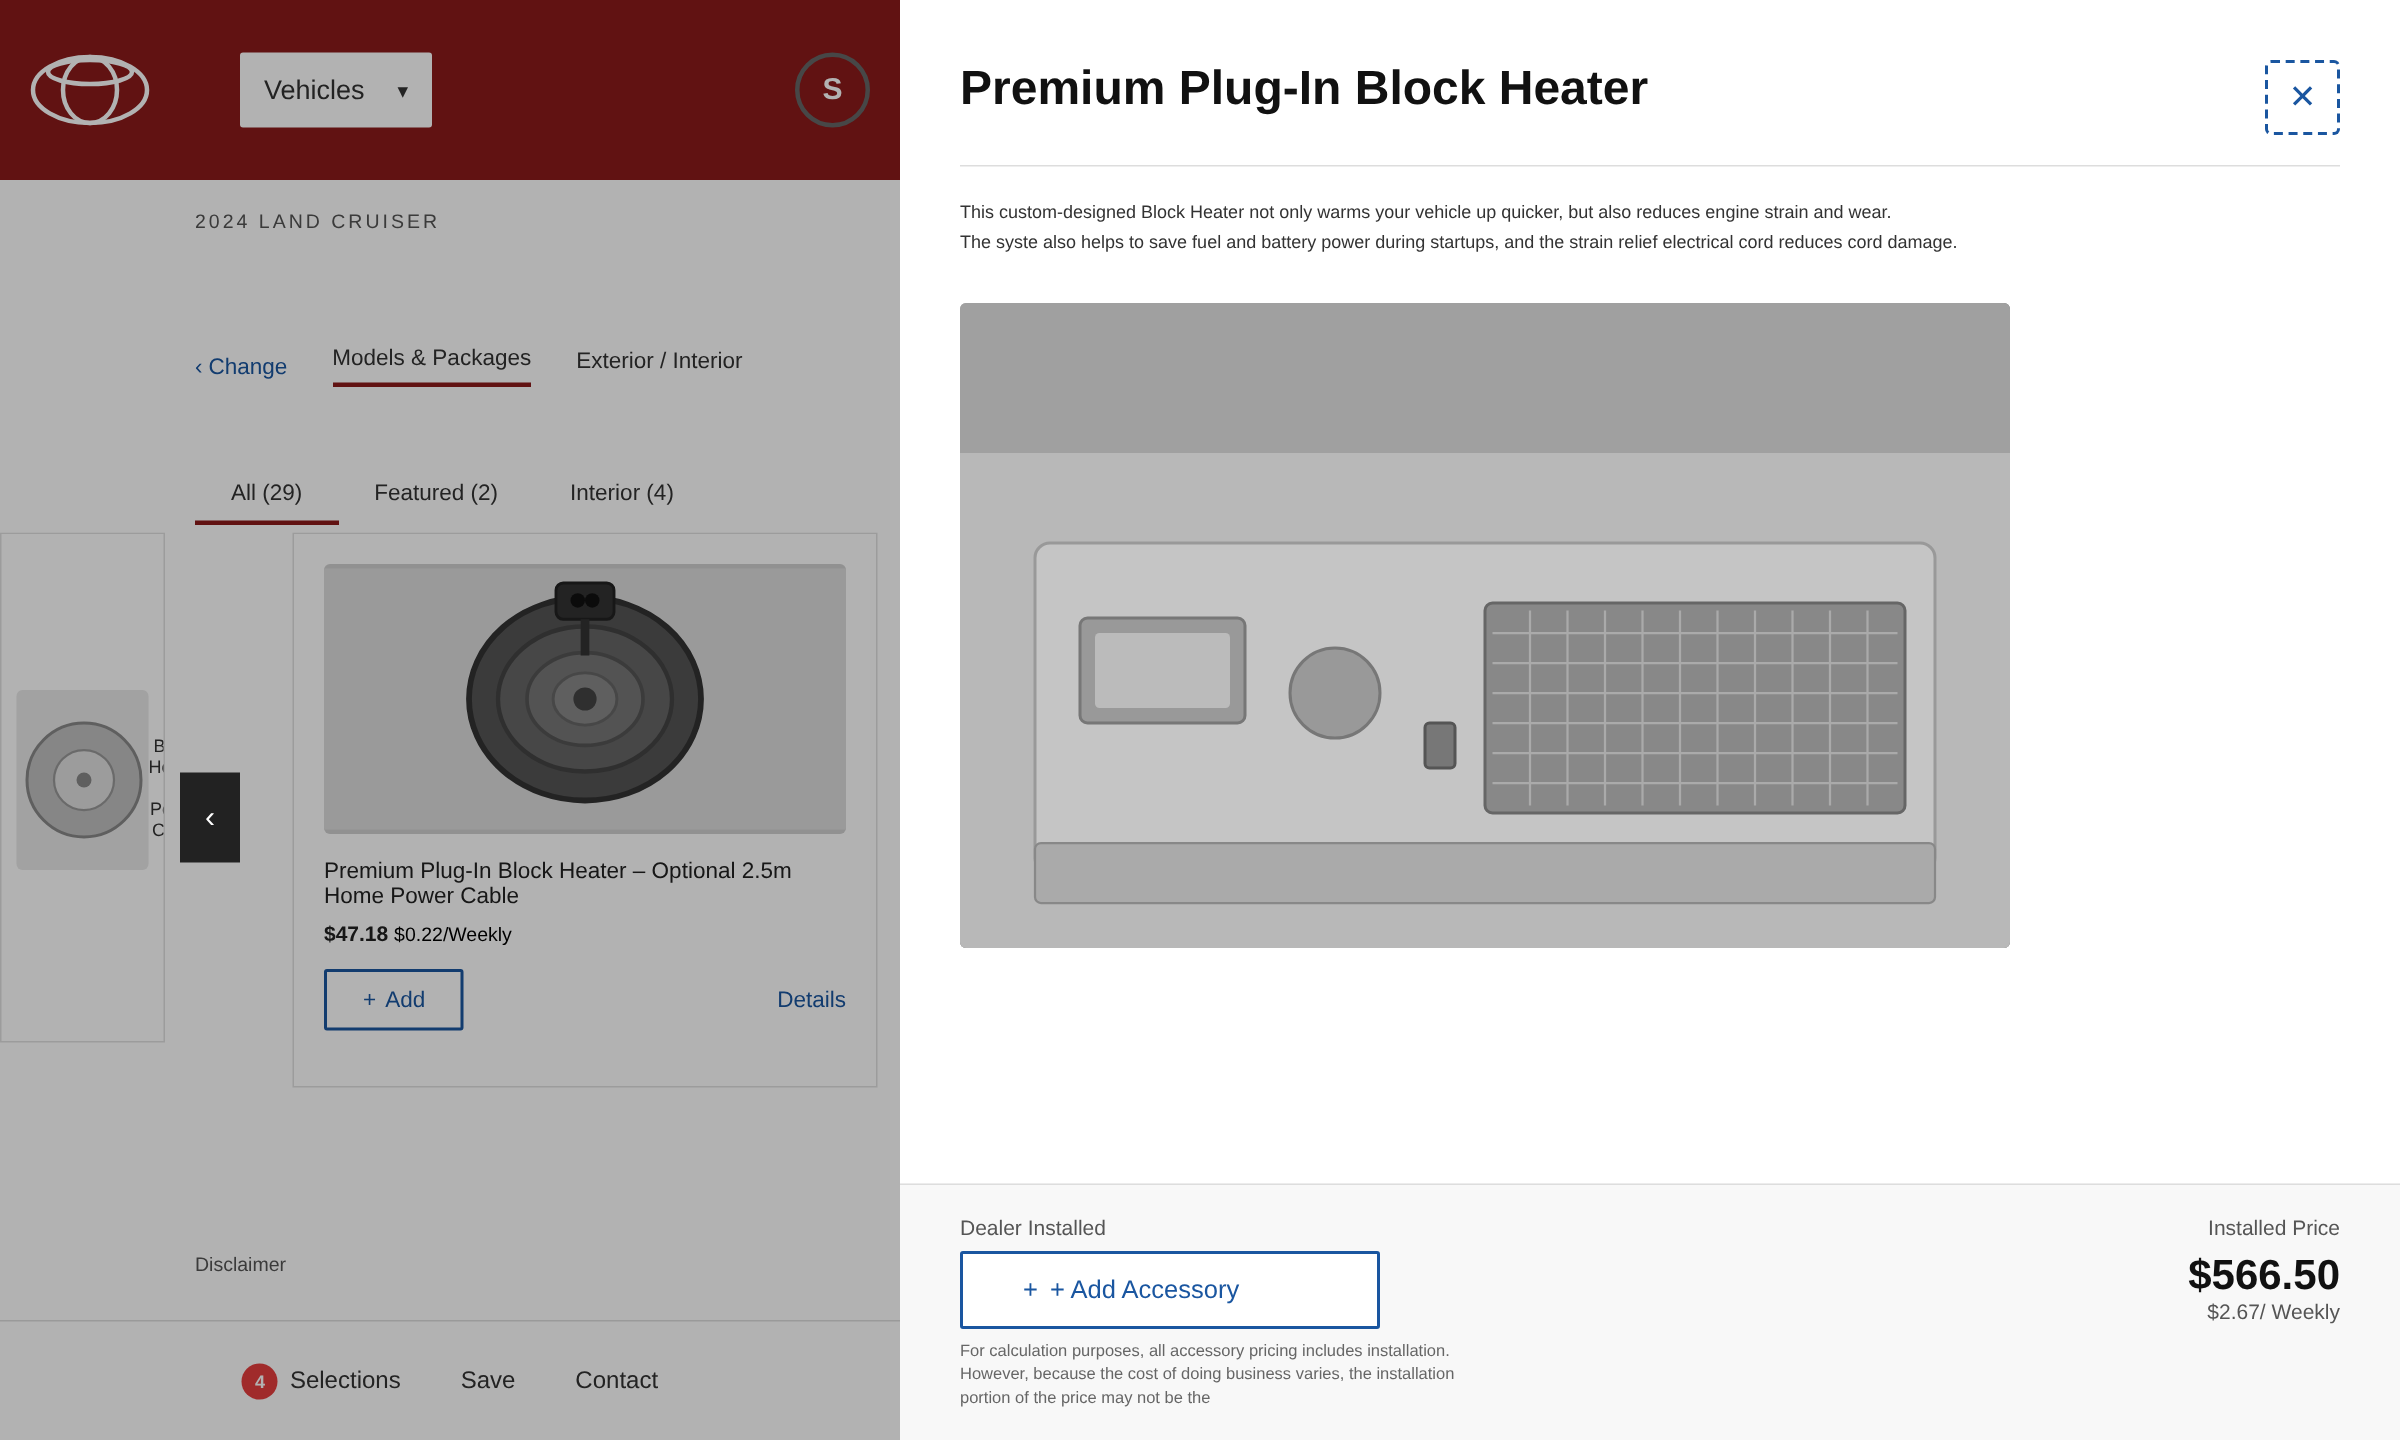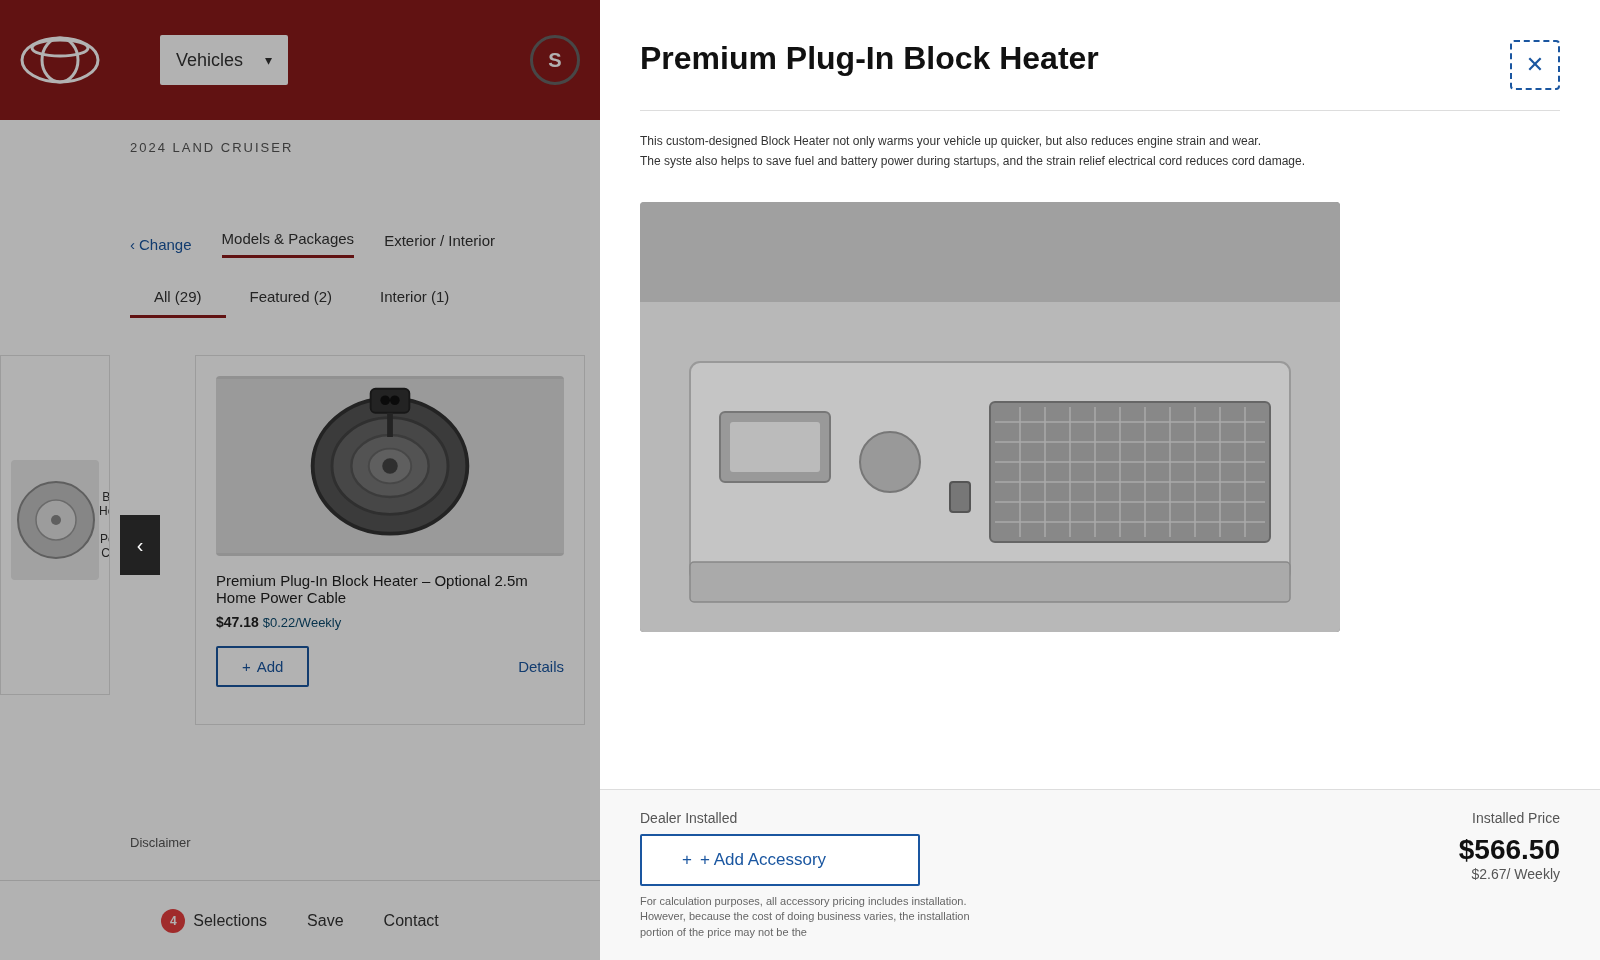--- a/index.html
+++ b/index.html
@@ -93,21 +93,21 @@
     }
 
     .tab-item.active {
       color: #333;
       border-bottom: 3px solid #8b1a1a;
     }
 
     
     .filter-tabs {
       position: absolute;
-      top: 278px; left: 130px;
+      top: 310px; left: 130px;
       display: flex; gap: 0;
     }
 
     .filter-tab {
       padding: 10px 24px;
       font-size: 15px;
       color: #333;
       cursor: pointer;
       border-bottom: 3px solid transparent;
     }
@@ -195,21 +195,21 @@
       margin-bottom: 8px;
     }
 
     .card-main .product-price {
       font-size: 14px;
       color: #222;
       margin-bottom: 16px;
     }
 
     .card-main .price-weekly {
-      color: #0c4a6e;
+      color: #000000;
       font-size: 13px;
     }
 
     .card-main .card-actions {
       display: flex; justify-content: space-between; align-items: center;
     }
 
     .add-btn {
       background: #fff;
       border: 2px solid #1a56a0;
@@ -435,21 +435,21 @@
 </div>
 
 <div class="filter-tabs">
   <div class="filter-tab active">
     <span>All (29)</span>
   </div>
   <div class="filter-tab">
     <span>Featured (2)</span>
   </div>
   <div class="filter-tab">
-    <span>Interior (1)</span>
+    <span>Interior (4)</span>
   </div>
 </div>
 
 <div class="products-area">
 
   <div class="card-partial-left">
     <div class="product-img-area">
       
       <svg viewBox="0 0 90 90" xmlns="http://www.w3.org/2000/svg" style="width:90px;height:90px;margin-top:15px;">
         <ellipse cx="45" cy="45" rx="38" ry="38" fill="#c0c0c0" stroke="#888" stroke-width="2"></ellipse>

